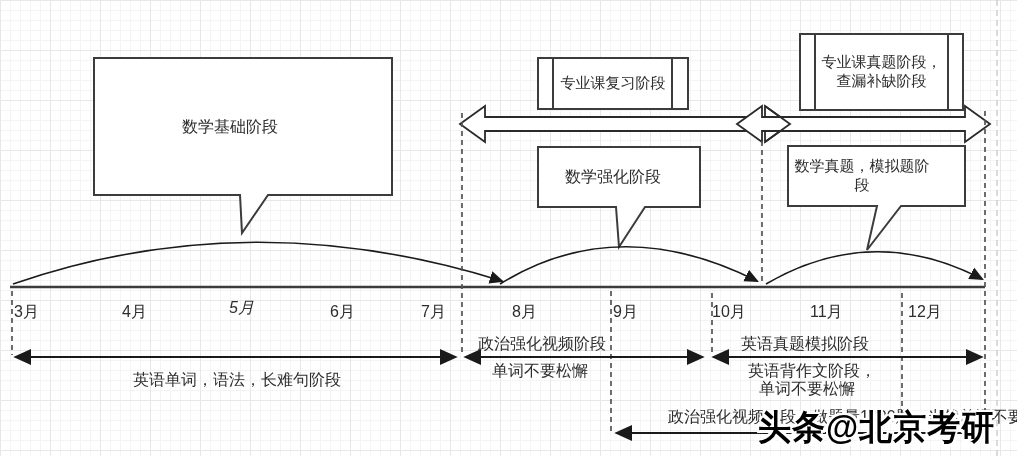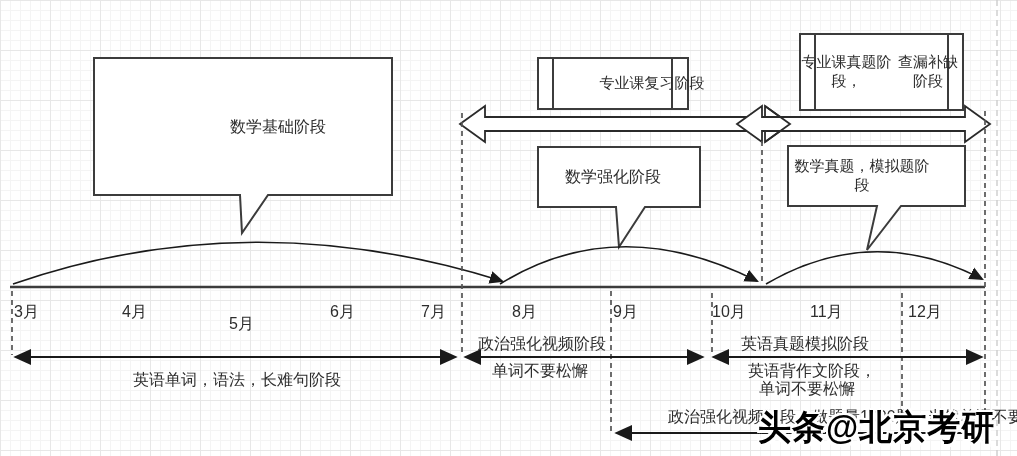--- a/index.html
+++ b/index.html
@@ -97,36 +97,36 @@
     <line x1="997" y1="0" x2="997" y2="456" stroke="#cccccc" stroke-width="1.4" stroke-dasharray="6 4"></line>
 
     <g stroke="#1a1a1a" stroke-width="2">
       <line x1="16" y1="357" x2="455" y2="357" marker-start="url(#ah)" marker-end="url(#ah)"></line>
       <line x1="466" y1="357" x2="702" y2="357" marker-start="url(#ah)" marker-end="url(#ah)"></line>
       <line x1="714" y1="357" x2="981" y2="357" marker-start="url(#ah)" marker-end="url(#ah)"></line>
       <line x1="617" y1="433" x2="980" y2="433" marker-start="url(#ah)" marker-end="url(#ah)"></line>
     </g>
   </svg>
 
-  <div class="txt boxtxt" style="left:94px;top:58px;width:272px;height:137px;margin-left:48px;">数学基础阶段</div>
+  <div class="txt boxtxt" style="left:94px;top:58px;width:272px;height:137px;">数学基础阶段</div>
 
-  <div class="txt boxtxt" style="left:538px;top:58px;width:150px;height:51px;font-size:15px;padding-left:39px;">专业课复习阶段</div>
+  <div class="txt boxtxt" style="left:538px;top:58px;width:150px;height:51px;font-size:15px;">专业课复习阶段</div>
 
-  <div class="txt boxtxt" style="left:800px;top:34px;width:163px;height:76px;font-size:15px;flex-direction:row;">
+  <div class="txt boxtxt" style="left:800px;top:34px;width:163px;height:76px;font-size:15px;flex-direction:column;">
     <div>专业课真题阶段，</div>
     <div>查漏补缺阶段</div>
   </div>
 
   <div class="txt boxtxt" style="left:538px;top:147px;width:150px;height:60px;">数学强化阶段</div>
 
   <div class="txt boxtxt" style="left:788px;top:146px;width:148px;height:60px;font-size:15px;">数学真题，模拟题阶段</div>
 
   <div class="txt" style="left:14px;top:302px;">3月</div>
   <div class="txt" style="left:122px;top:302px;">4月</div>
-  <div class="txt" style="left:229px;top:314px;">5月</div>
+  <div class="txt" style="left:229px;top:298px;font-style:italic;">5月</div>
   <div class="txt" style="left:330px;top:302px;">6月</div>
   <div class="txt" style="left:421px;top:302px;">7月</div>
   <div class="txt" style="left:512px;top:302px;">8月</div>
   <div class="txt" style="left:613px;top:302px;">9月</div>
   <div class="txt" style="left:712px;top:302px;">10月</div>
   <div class="txt" style="left:810px;top:302px;">11月</div>
   <div class="txt" style="left:908px;top:302px;">12月</div>
 
   <div class="txt ctr" style="left:87px;top:370px;width:300px;">英语单词，语法，长难句阶段</div>
 

